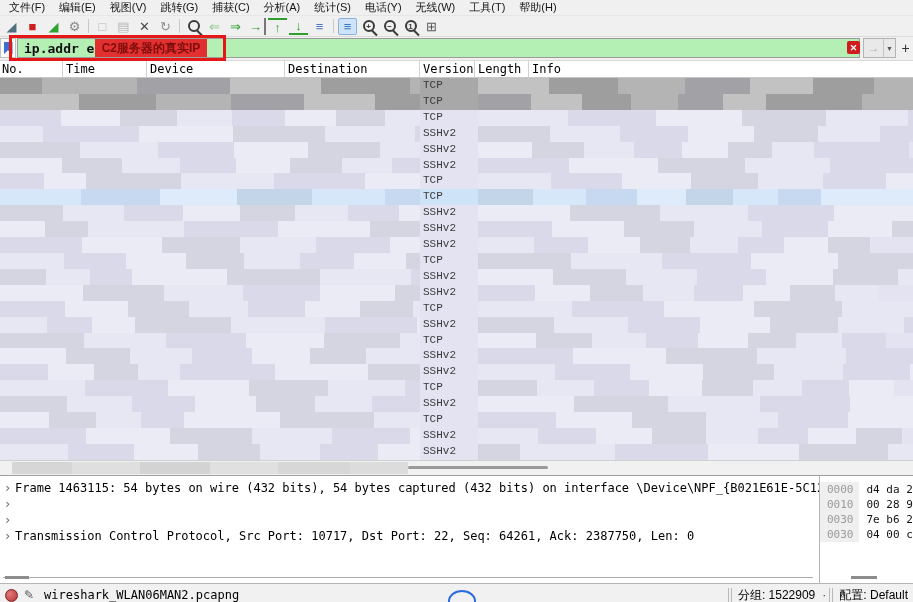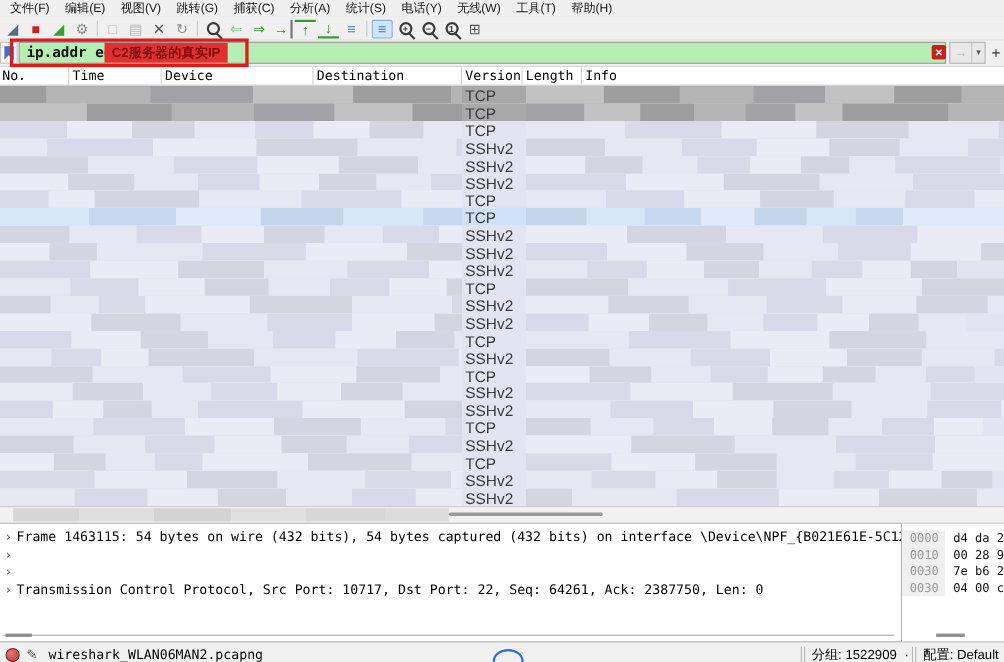--- a/index.html
+++ b/index.html
@@ -55,22 +55,22 @@
   
   .pktlist{height:382px;position:relative;overflow:hidden;background:#e9e9f2}
   .prow{height:15.92px;position:relative}
   .prow.normal{background:#e3e3f1}
   .prow.dark{background:#a8a8a8}
   .prow.selected{background:#cfe3f8}
   .bl,.br{position:absolute;top:0;height:100%;display:flex;overflow:hidden}
   .bl{left:0;width:420px}
   .br{left:478px;width:435px}
   .blk{height:100%;flex:none}
-  .proto{position:absolute;left:423px;top:1px;font-family:Liberation Sans, sans-serif;
-       font-size:14px;color:#3a3a3a}
+  .proto{position:absolute;left:423px;top:1px;font-family:Liberation Mono, monospace;
+       font-size:11px;color:#3a3a3a}
   
   .listscroll{height:14px;background:#f1f1f1;border-top:1px solid #cfcfcf;position:relative;box-sizing:content-box}
   .redact-strip{position:absolute;left:12px;top:1px;width:396px;height:12px;
        background:linear-gradient(90deg,#d6d6d6 0 60px,#dfdfdf 60px 128px,#d3d3d3 128px 198px,
        #e0e0e0 198px 266px,#d7d7d7 266px 338px,#dcdcdc 338px 396px)}
   .hthumb{position:absolute;left:408px;top:5px;width:140px;height:3px;background:#9a9a9a;border-radius:2px}
   
   .lower{display:flex;height:107px;border-top:1px solid #9f9f9f;background:#fff}
   .details{width:820px;position:relative;overflow:hidden;border-right:1px solid #b5b5b5;
        box-sizing:border-box;padding-top:4px}

